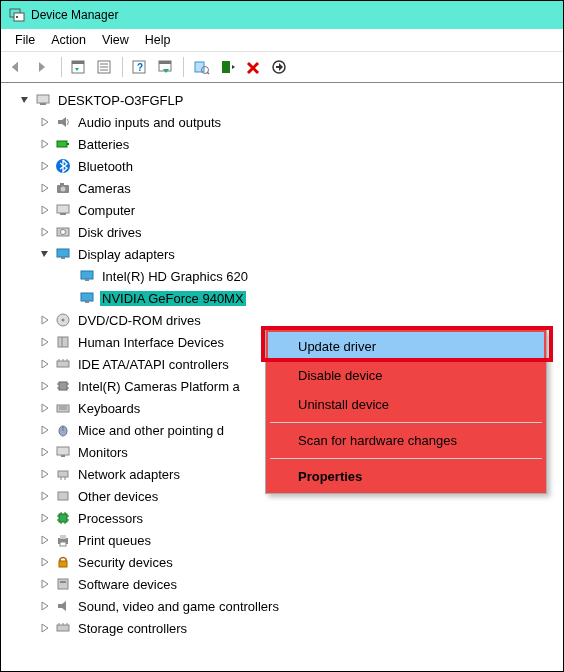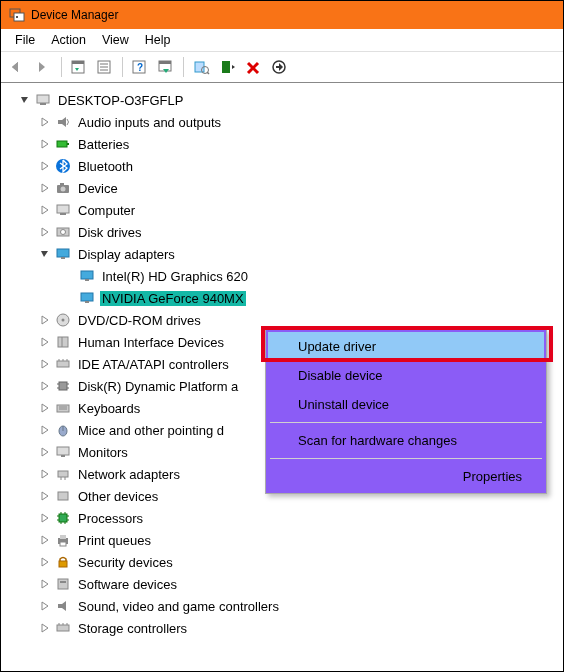--- a/index.html
+++ b/index.html
@@ -13,21 +13,21 @@
   overflow: hidden;
   position: relative;
 }
 
 
 .titlebar {
   display: flex;
   align-items: center;
   padding: 4px 8px;
   height: 28px;
-  background: #f97316;
+  background: #5eead4;
 }
 .titlebar .appicon {
   width: 16px; height: 16px;
   margin-right: 6px;
   display: inline-flex; align-items: center; justify-content: center;
 }
 .titlebar .title { font-size: 12px; }
 
 
 .menubar {
@@ -94,34 +94,34 @@
   margin: 0 4px 0 2px;
 }
 .node .label { padding: 1px 2px; }
 .node.selected .label {
   background: #14b8a6;
 }
 
 
 .contextmenu {
   position: absolute;
-  background: #8b5cf6;
+  background: #ef4444;
   border: 1px solid #aaa;
   box-shadow: 3px 3px 5px rgba(0,0,0,0.25);
   padding: 2px;
   font-size: 13px;
 }
 .contextmenu .cmitem {
   padding: 7px 22px 7px 30px;
   cursor: default;
 }
 .contextmenu .cmitem.highlight {
   background: #91c9f7;
 }
-.contextmenu .cmitem.bold { font-weight: normal; text-align: right; }
+.contextmenu .cmitem.bold { font-weight: bold; }
 .contextmenu .cmsep {
   height: 1px; background: #d0d0d0;
   margin: 3px 2px;
 }
 .redbox {
   position: absolute;
   border: 4px solid #e3001b;
   pointer-events: none;
 }
 </style>
@@ -284,21 +284,21 @@
           <polygon points="2,1 8,5 2,9" fill="none" stroke="#888"></polygon>
         </svg>
       </span>
     <span class="icon">
         <svg width="16" height="16">
           <rect x="2" y="5" width="12" height="8" fill="#888" rx="1"></rect>
           <circle cx="8" cy="9" r="2.5" fill="#ccc"></circle>
           <rect x="5" y="3" width="4" height="2" fill="#888"></rect>
         </svg>
       </span>
-    <span class="label">Device</span>
+    <span class="label">Cameras</span>
   </div>
 
   <div class="node indent1">
     <span class="expander">
         <svg width="10" height="10">
           <polygon points="2,1 8,5 2,9" fill="none" stroke="#888"></polygon>
         </svg>
       </span>
     <span class="icon">
         <svg width="16" height="16">
@@ -415,21 +415,21 @@
       </span>
     <span class="icon">
         <svg width="16" height="16">
           <rect x="4" y="4" width="8" height="8" fill="#999" stroke="#666"></rect>
           <line x1="2" y1="6" x2="4" y2="6" stroke="#666"></line>
           <line x1="2" y1="10" x2="4" y2="10" stroke="#666"></line>
           <line x1="12" y1="6" x2="14" y2="6" stroke="#666"></line>
           <line x1="12" y1="10" x2="14" y2="10" stroke="#666"></line>
         </svg>
       </span>
-    <span class="label">Disk(R) Dynamic Platform a</span>
+    <span class="label">Intel(R) Cameras Platform a</span>
   </div>
 
   <div class="node indent1">
     <span class="expander">
         <svg width="10" height="10">
           <polygon points="2,1 8,5 2,9" fill="none" stroke="#888"></polygon>
         </svg>
       </span>
     <span class="icon">
         <svg width="16" height="16">

